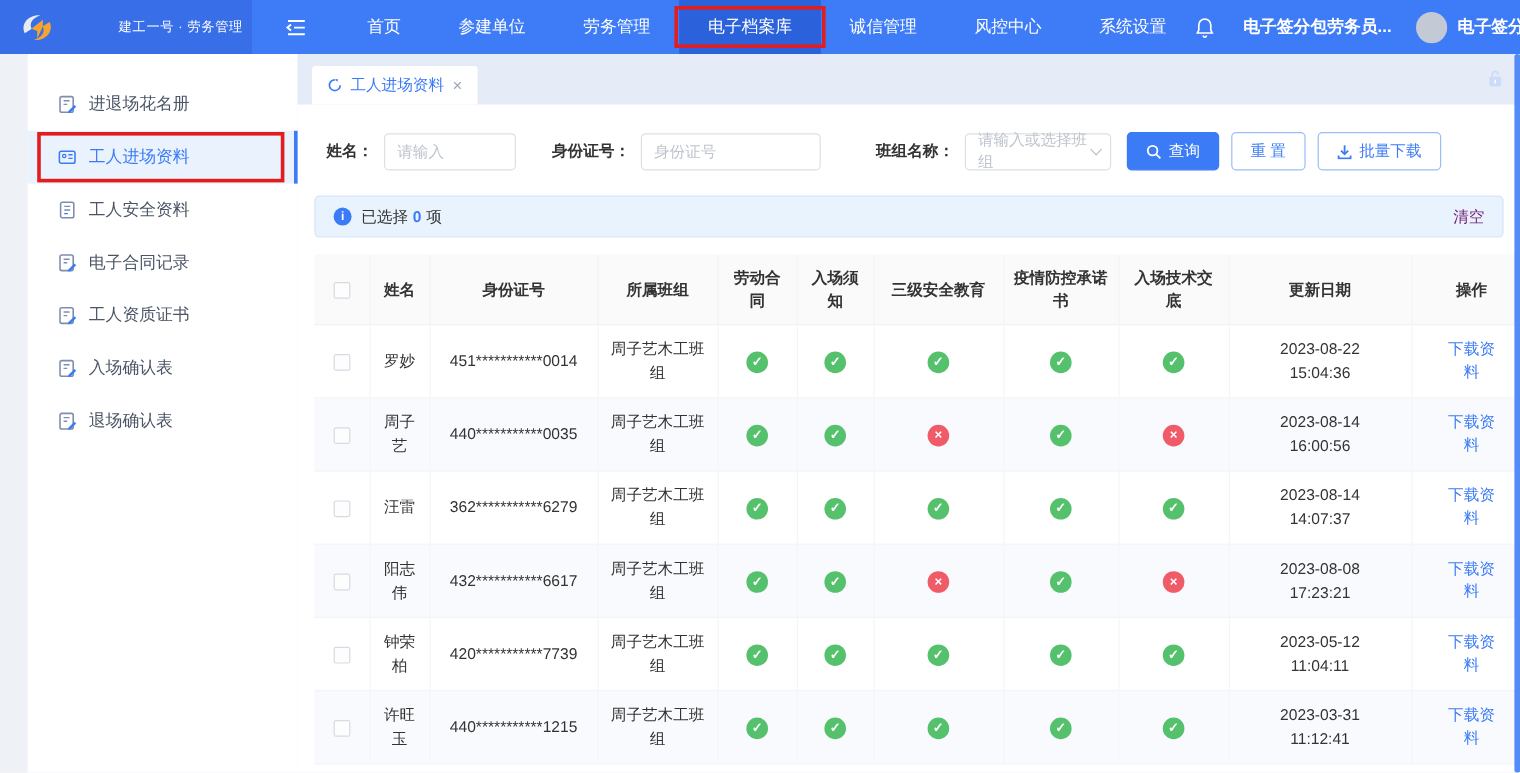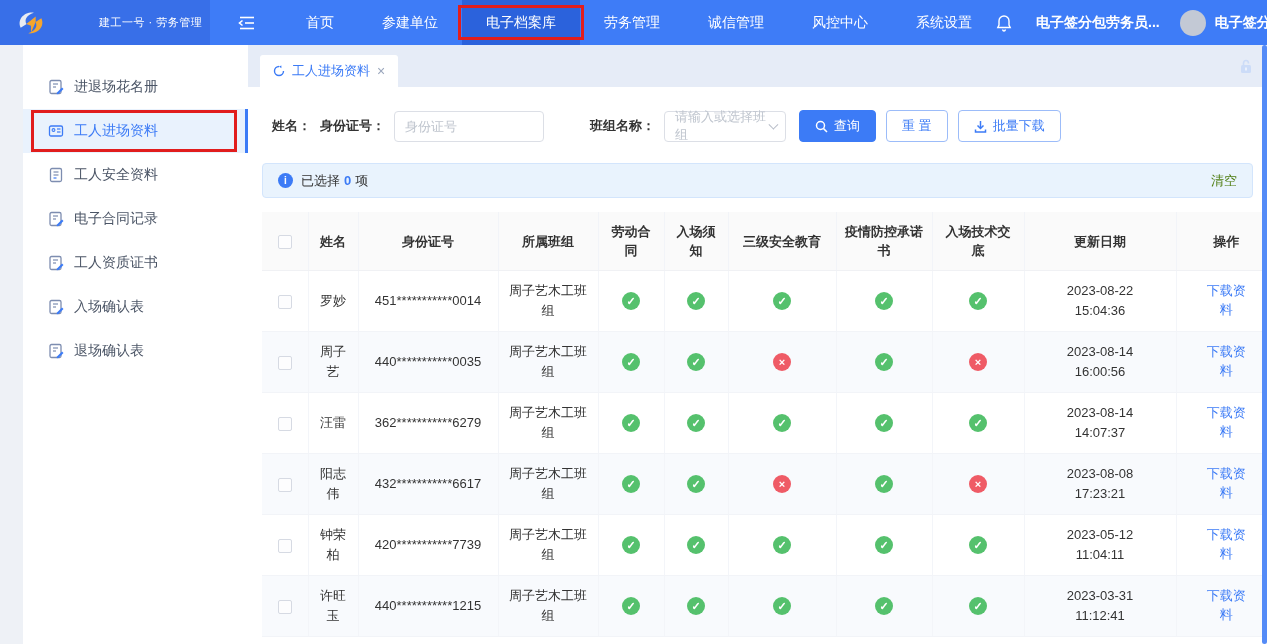--- a/index.html
+++ b/index.html
@@ -46,21 +46,21 @@
   .f-select { width:122px; height:31px; border:1px solid #dcdfe6; border-radius:4px; padding:0 8px 0 10px; display:flex; align-items:center; justify-content:space-between; font-size:13px; color:#bfc5ce; cursor:pointer; margin-right:13px; }
   .caret { width:7px; height:7px; border-right:1.5px solid #b6bcc7; border-bottom:1.5px solid #b6bcc7; transform:rotate(45deg); margin-top:-4px; }
   .btn { height:32px; border-radius:4px; font-size:13px; display:flex; align-items:center; gap:6px; padding:0 15px; cursor:pointer; font-family:inherit; white-space:nowrap; }
   .btn-primary { background:#3c7bf6; border:1px solid #3c7bf6; color:#fff; margin-right:10px; }
   .btn-ghost { background:#fff; border:1px solid #9cbcf9; color:#3c7bf6; margin-right:10px; }
 
   
   .sel-bar { margin:0 14px 14px 14px; height:35px; background:#e9f3fd; border:1px solid #d3e5fc; border-radius:4px; display:flex; align-items:center; padding:0 15px; font-size:13px; color:#333; }
   .info-ic { width:15px; height:15px; border-radius:50%; background:#3c7bf6; color:#fff; font-size:10px; font-weight:700; display:flex; align-items:center; justify-content:center; margin-right:8px; font-style:normal; }
   .sel-count { color:#3c7bf6; margin:0 4px; font-weight:700; }
-  .clear-link { margin-left:auto; color:#4d7c0f; cursor:pointer; }
+  .clear-link { margin-left:auto; color:#701a75; cursor:pointer; }
 
   
   table { margin:0 14px; width:1014px; border-collapse:collapse; table-layout:fixed; font-size:13px; }
   thead th { background:#fafafa; font-weight:700; color:#333; padding:10px 8px; line-height:19px; border-bottom:1px solid #f0f1f4; border-left:1px solid #f2f4f8; text-align:center; }
   thead th:first-child { border-left:none; }
   tbody td { text-align:center; padding:10px 8px; line-height:20px; border-bottom:1px solid #f2f4f8; border-left:1px solid #f3f5f9; }
   tbody td:first-child { border-left:none; }
   tr.even td { background:#f8fafd; }
   .cb { display:inline-block; width:14px; height:14px; border:1px solid #d6dae3; border-radius:2px; background:#fdfdfe; vertical-align:middle; cursor:pointer; }
   .status { display:inline-block; width:18px; height:18px; border-radius:50%; color:#fff; font-size:11px; font-weight:700; line-height:18px; text-align:center; }
@@ -90,22 +90,22 @@
     <svg width="18" height="16" viewBox="0 0 18 16" fill="none" stroke="#fff" stroke-width="1.6">
       <line x1="2" y1="2.5" x2="16" y2="2.5"></line>
         <line x1="7" y1="8" x2="16" y2="8"></line>
         <line x1="2" y1="13.5" x2="16" y2="13.5"></line>
         <path d="M4.5 5.5 L1.5 8 L4.5 10.5" fill="none"></path>
     </svg>
   </div>
   <nav class="main-nav">
       <div class="nav-item">首页</div>
       <div class="nav-item">参建单位</div>
+      <div class="nav-item">劳务管理</div>
       <div class="nav-item active">电子档案库<i class="anno anno-nav"></i></div>
-      <div class="nav-item">劳务管理</div>
       <div class="nav-item">诚信管理</div>
       <div class="nav-item">风控中心</div>
       <div class="nav-item">系统设置</div>
     </nav>
   <div class="nav-right">
     <span class="bell">
       <svg width="16" height="18" viewBox="0 0 16 18" fill="none" stroke="#fff" stroke-width="1.4">
         <path d="M8 2 C5 2 3 4.2 3 7 L3 11 L1.8 13.5 L14.2 13.5 L13 11 L13 7 C13 4.2 11 2 8 2 Z"></path>
         <path d="M6.5 15.5 C6.8 16.5 7.3 17 8 17 C8.7 17 9.2 16.5 9.5 15.5"></path>
       </svg>
@@ -213,20 +213,21 @@
           <rect x="3" y="6" width="10" height="8" rx="1.5"></rect>
             <path d="M5.5 6 L5.5 4.5 C5.5 2.8 6.6 1.5 8 1.5 C9.4 1.5 10.5 2.8 10.5 4.5" fill="none" stroke="#ccdcf8" stroke-width="1.6"></path>
             <rect x="7.4" y="8.5" width="1.2" height="3" fill="#fff"></rect>
         </svg>
       </span>
     </div>
 
     <div class="panel">
       <div class="filters">
         <span class="f-label">姓名：</span>
+        <input class="f-input gap1" style="width: 110px;" placeholder="请输入">
         <span class="f-label">身份证号：</span>
         <input class="f-input gap2" style="width: 150px;" placeholder="身份证号">
         <span class="f-label">班组名称：</span>
         <div class="f-select">
           <span>请输入或选择班组</span>
           <i class="caret"></i>
         </div>
         <button class="btn btn-primary">
           <svg width="13" height="13" viewBox="0 0 13 13" fill="none" stroke="#fff" stroke-width="1.5">
               <circle cx="5.5" cy="5.5" r="4"></circle>

